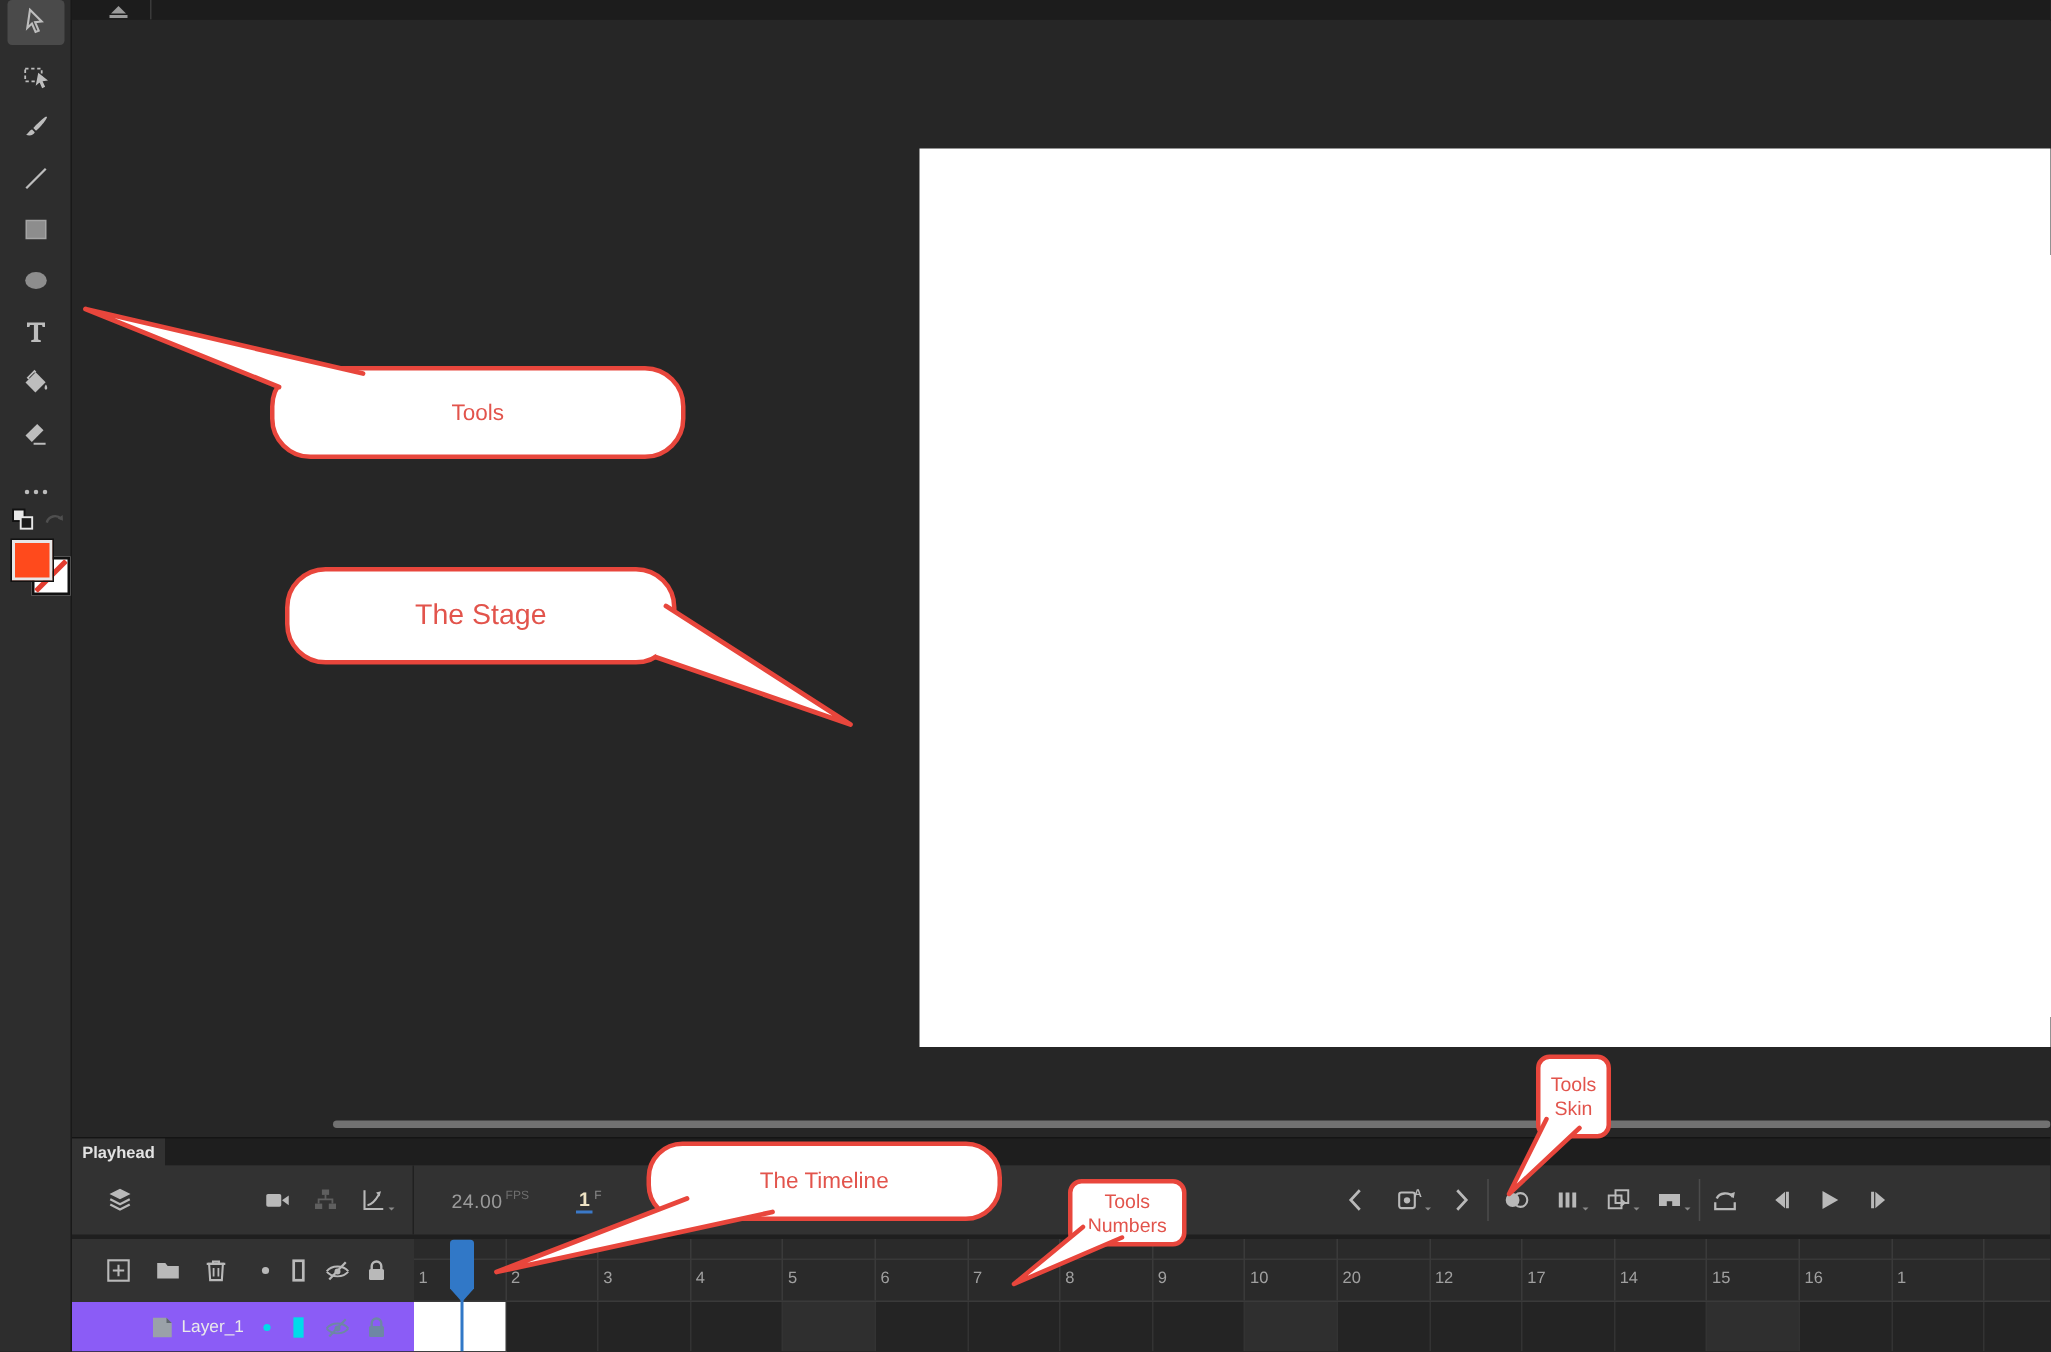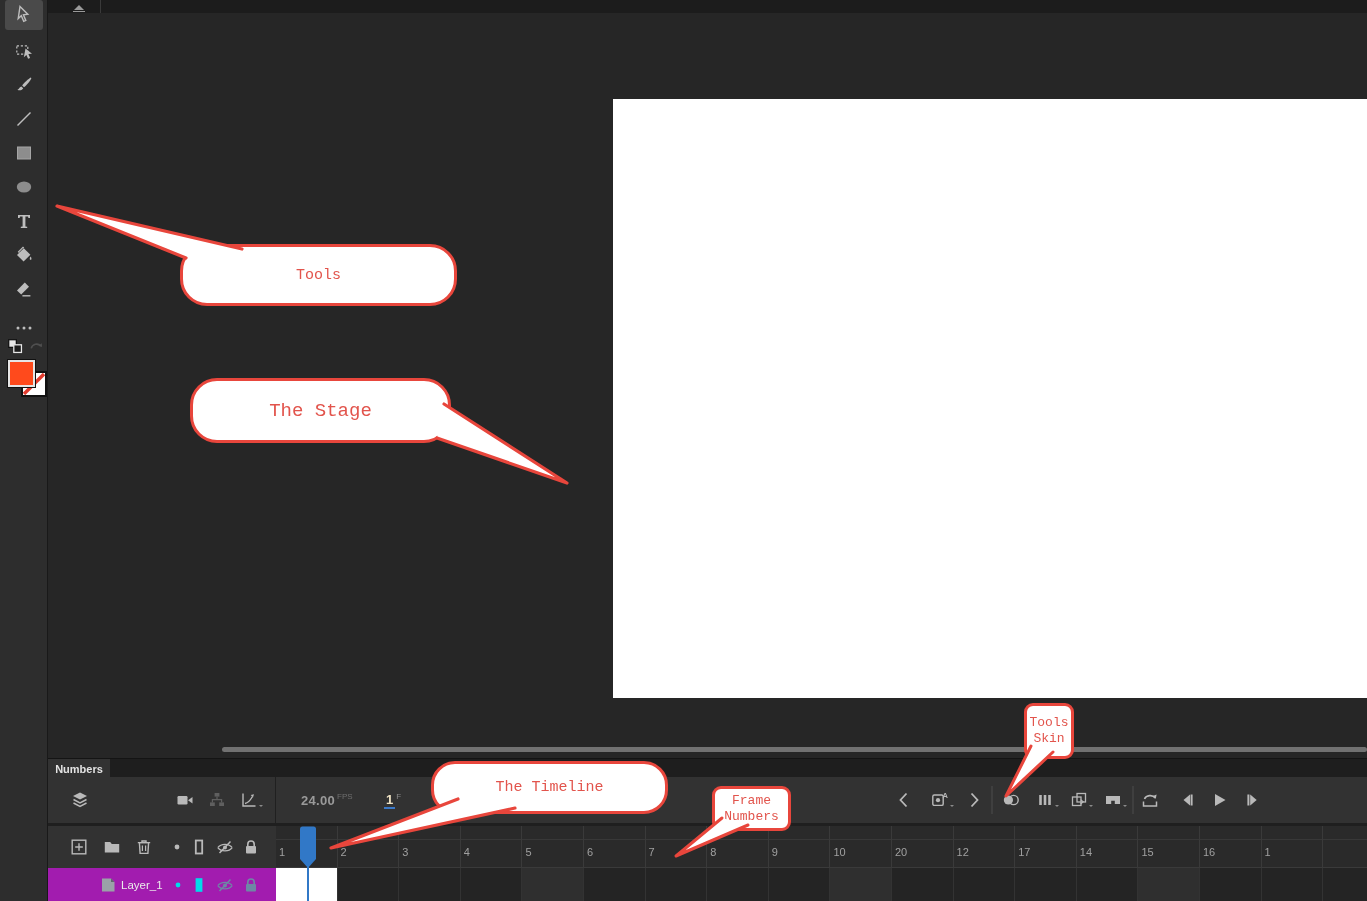--- a/index.html
+++ b/index.html
@@ -35,42 +35,42 @@
        font-size:11px;font-weight:bold;display:flex;align-items:center;justify-content:center;}
   .tl-header{position:absolute;left:0;top:19px;right:0;height:46px;background:#323232;border-bottom:3px solid #1f1f1f;box-sizing:content-box;}
   .tl-icon{position:absolute;top:50%;width:20px;height:20px;transform:translate(-50%,-50%);color:#b9b9b9;}
   .tl-icon svg{width:100%;height:100%;display:block;}
   .tl-icon.dim{color:#5f5f5f;}
   .tl-icon.muted{color:#6e87a5;}
   .tl-icon.cyan{color:#00dcea;}
   .has-caret::after{content:'';position:absolute;right:-4px;bottom:1px;border:2.5px solid transparent;border-top-color:#8a8a8a;}
   .vsep{position:absolute;top:9px;height:28px;width:1px;background:#4c4c4c;transform:translateX(-50%);}
   .fps-block{position:absolute;left:253px;top:0;height:46px;display:flex;align-items:center;color:#9a9a9a;}
-  .fps-value{font-size:13px;font-weight:bold;letter-spacing:.3px;}
+  .fps-value{font-size:13px;font-weight:normal;letter-spacing:.3px;}
   .fps-unit{font-size:8px;color:#6e6e6e;margin-left:2px;position:relative;top:-4px;}
   .frame-block{position:absolute;left:336px;top:0;height:46px;display:flex;align-items:center;}
   .frame-value{font-size:13px;font-weight:bold;color:#efe3c4;border-bottom:2px solid #3b79c8;padding:0 2px;}
   .frame-unit{font-size:8px;color:#8a8a8a;margin-left:1px;position:relative;top:-4px;}
   .header-vsep{position:absolute;left:227px;top:19px;width:1px;height:46px;background:#202020;}
   .layer-toolbar{position:absolute;left:0;top:68px;width:228px;height:42px;background:#323232;}
   .ruler{position:absolute;left:228px;top:68px;right:0;height:42px;background:#2a2a2a;border-bottom:1px solid #3a3a3a;box-sizing:border-box;overflow:hidden;}
   .ruler .hline{position:absolute;left:0;right:0;top:13px;height:1px;background:#383838;}
   .fcol{position:absolute;top:0;height:42px;border-right:1px solid #3a3a3a;box-sizing:border-box;}
   .fnum{position:absolute;left:3px;top:20px;font-size:11px;color:#a0a0a0;}
-  .layer-info{position:absolute;left:0;top:110px;width:228px;height:33px;background:#a21caf;}
+  .layer-info{position:absolute;left:0;top:110px;width:228px;height:33px;background:#8b5cf6;}
   .layer-name{position:absolute;left:73px;top:50%;transform:translateY(-50%);font-size:11.5px;color:#eaeaea;}
   .frow{position:absolute;left:228px;top:110px;right:0;height:33px;background:#242424;overflow:hidden;}
   .fcell{position:absolute;top:0;height:33px;border-right:1px solid #333;box-sizing:border-box;}
   .fcell.fifth{background:#2f2f2f;}
   .fcell.active{background:#ffffff;}
   .playhead-marker{position:absolute;left:251px;top:68px;width:18px;height:44px;z-index:6;}
   .playhead-line{position:absolute;left:259px;top:108px;width:2px;height:35px;background:#3178c7;z-index:6;}
   
   .callout{position:absolute;background:#fff;border:3.5px solid #e8463c;color:#e2544c;
-           display:flex;align-items:center;justify-content:center;text-align:center;z-index:40;box-sizing:border-box;font-family:Liberation Mono, monospace;}
+           display:flex;align-items:center;justify-content:center;text-align:center;z-index:40;box-sizing:border-box;}
   #co-tools{left:180px;top:244px;width:277px;height:62px;border-radius:27px;font-size:15px;}
   #co-stage{left:190px;top:378px;width:261px;height:65px;border-radius:27px;font-size:19px;}
   #co-playhead{left:431px;top:761px;width:237px;height:53px;border-radius:24px;font-size:15px;}
   #co-frame-numbers{left:712px;top:786px;width:79px;height:45px;border-radius:9px;font-size:13px;line-height:1.2;}
   #co-onion{left:1024px;top:703px;width:50px;height:56px;border-radius:9px;font-size:13px;line-height:1.2;}
   .tails{position:absolute;left:0;top:0;width:1367px;height:901px;z-index:50;pointer-events:none;}
 </style>
 </head>
 <body>
 
@@ -187,21 +187,21 @@
 </div>
 
 <div class="pasteboard">
   <div class="stage"></div>
 </div>
 <div class="hscrollbar"></div>
 
 <div class="timeline">
   <div class="tab-strip">
     <div class="tab">
-      <span>Numbers</span>
+      <span>Playhead</span>
     </div>
   </div>
 
   <div class="tl-header">
     <div id="hdr-left">
         <span class="tl-icon" style="left: 32px;">
           <svg viewBox="0 0 20 20">
             <path d="M10 2.5 L17 6 10 9.5 3 6 Z" fill="currentColor"></path>
             <path d="M3.5 9.5 L10 12.8 16.5 9.5" fill="none" stroke="currentColor" stroke-width="1.5"></path>
             <path d="M3.5 13 L10 16.3 16.5 13" fill="none" stroke="currentColor" stroke-width="1.5"></path>
@@ -473,21 +473,21 @@
 <div class="callout" id="co-tools">
   <span>Tools</span>
 </div>
 <div class="callout" id="co-stage">
   <span>The Stage</span>
 </div>
 <div class="callout" id="co-playhead">
   <span>The Timeline</span>
 </div>
 <div class="callout" id="co-frame-numbers">
-  <span>Frame Numbers</span>
+  <span>Tools Numbers</span>
 </div>
 <div class="callout" id="co-onion">
   <span>Tools Skin</span>
 </div>
 
 <svg class="tails">
   <path d="M186,258 L57,206 L242,249" fill="#fff" stroke="#e8463c" stroke-width="3.2" stroke-linejoin="round" stroke-linecap="round"></path>
   <path d="M437,438 L567,483 L444,404" fill="#fff" stroke="#e8463c" stroke-width="3.2" stroke-linejoin="round" stroke-linecap="round"></path>
   <path d="M458,799 L331,848 L515,808" fill="#fff" stroke="#e8463c" stroke-width="3.2" stroke-linejoin="round" stroke-linecap="round"></path>
   <path d="M722,818 L676,856 L748,825" fill="#fff" stroke="#e8463c" stroke-width="3" stroke-linejoin="round" stroke-linecap="round"></path>

